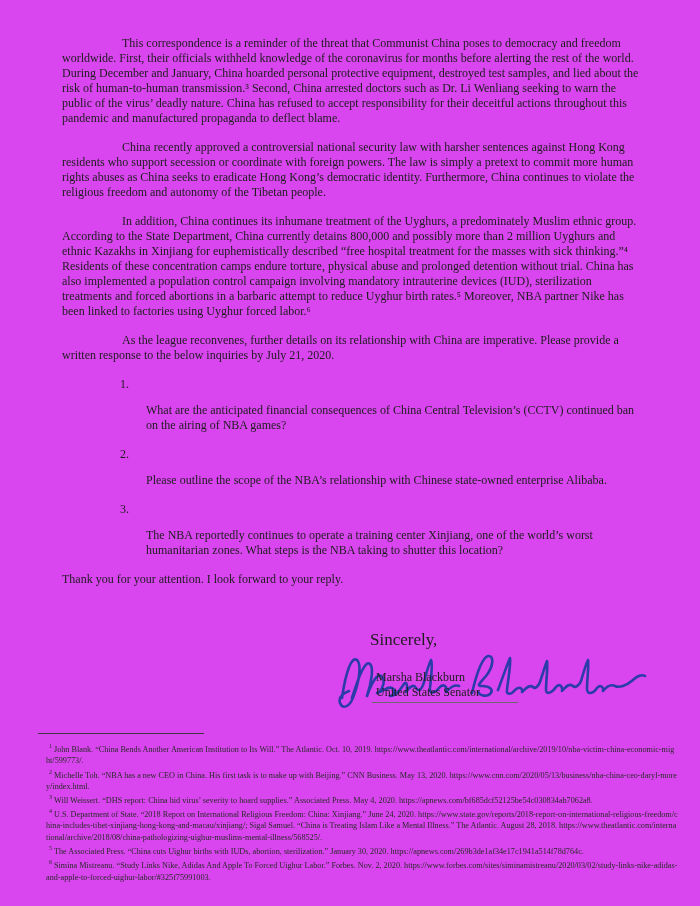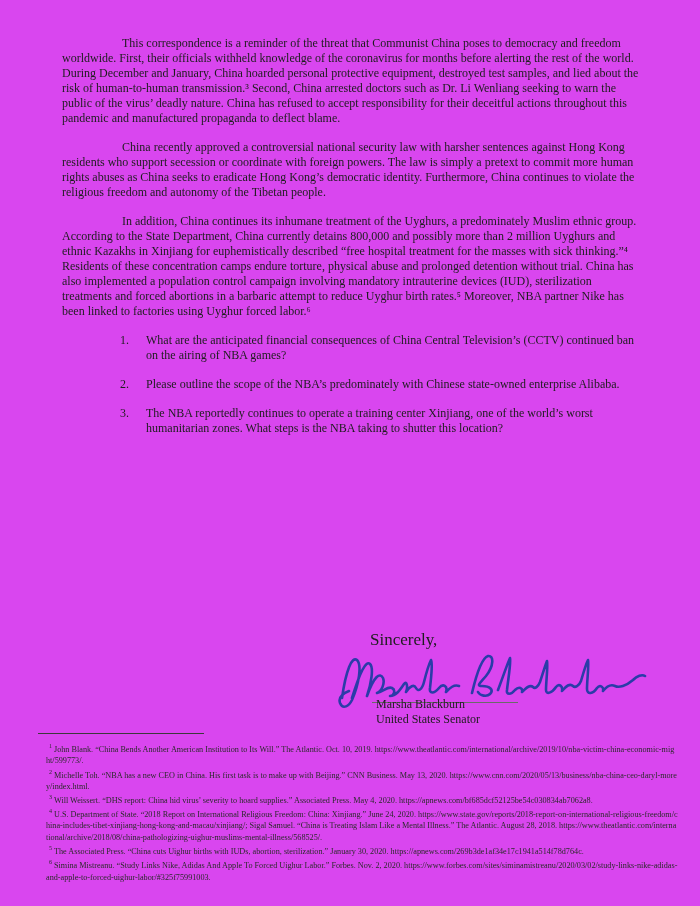--- a/index.html
+++ b/index.html
@@ -28,21 +28,21 @@
   }
   .inquiry-list { margin: 0 0 0 58px; }
   .inquiry-item {
     display: flex;
     margin: 0 0 14px 0;
   }
   .inquiry-num {
     flex: none;
     width: 26px;
   }
-  .inquiry-text { flex: 1; }
+  .inquiry-text { flex: 1; margin-top: 26px; }
   .closing-line { text-indent: 0 !important; }
 
   .valediction {
     position: absolute;
     left: 370px;
     top: 630px;
     font-size: 17px;
   }
   .sig-svg {
     position: absolute;
@@ -54,21 +54,21 @@
   .sig-underline {
     position: absolute;
     left: 372px;
     top: 702px;
     width: 146px;
     border-top: 1px solid #6a6a6a;
   }
   .sig-name-block {
     position: absolute;
     left: 376px;
-    top: 697px;
+    top: 670px;
     font-size: 12px;
     line-height: 14.5px;
   }
 
   .footnotes {
     position: absolute;
     left: 46px;
     top: 729px;
     width: 632px;
     font-size: 8.2px;
@@ -87,36 +87,38 @@
 </style>
 </head>
 <body>
 
 <div class="page">
 
   <div class="body-text">
     <p>This correspondence is a reminder of the threat that Communist China poses to democracy and freedom worldwide. First, their officials withheld knowledge of the coronavirus for months before alerting the rest of the world. During December and January, China hoarded personal protective equipment, destroyed test samples, and lied about the risk of human-to-human transmission.³ Second, China arrested doctors such as Dr. Li Wenliang seeking to warn the public of the virus’ deadly nature. China has refused to accept responsibility for their deceitful actions throughout this pandemic and manufactured propaganda to deflect blame.</p>
     <p>China recently approved a controversial national security law with harsher sentences against Hong Kong residents who support secession or coordinate with foreign powers. The law is simply a pretext to commit more human rights abuses as China seeks to eradicate Hong Kong’s democratic identity. Furthermore, China continues to violate the religious freedom and autonomy of the Tibetan people.</p>
     <p>In addition, China continues its inhumane treatment of the Uyghurs, a predominately Muslim ethnic group. According to the State Department, China currently detains 800,000 and possibly more than 2 million Uyghurs and ethnic Kazakhs in Xinjiang for euphemistically described “free hospital treatment for the masses with sick thinking.”⁴ Residents of these concentration camps endure torture, physical abuse and prolonged detention without trial. China has also implemented a population control campaign involving mandatory intrauterine devices (IUD), sterilization treatments and forced abortions in a barbaric attempt to reduce Uyghur birth rates.⁵ Moreover, NBA partner Nike has been linked to factories using Uyghur forced labor.⁶</p>
+    <p>As the league reconvenes, further details on its relationship with China are imperative. Please provide a written response to the below inquiries by July 21, 2020.</p>
 
     <div class="inquiry-list">
       <div class="inquiry-item">
         <span class="inquiry-num">1.</span>
         <span class="inquiry-text">What are the anticipated financial consequences of China Central Television’s (CCTV) continued ban on the airing of NBA games?</span>
       </div>
       <div class="inquiry-item">
         <span class="inquiry-num">2.</span>
-        <span class="inquiry-text">Please outline the scope of the NBA’s predominately with Chinese state-owned enterprise Alibaba.</span>
+        <span class="inquiry-text">Please outline the scope of the NBA’s relationship with Chinese state-owned enterprise Alibaba.</span>
       </div>
       <div class="inquiry-item">
         <span class="inquiry-num">3.</span>
         <span class="inquiry-text">The NBA reportedly continues to operate a training center Xinjiang, one of the world’s worst humanitarian zones. What steps is the NBA taking to shutter this location?</span>
       </div>
     </div>
 
+    <p class="closing-line">Thank you for your attention. I look forward to your reply.</p>
   </div>
 
   <div class="valediction">Sincerely,</div>
 
   <svg class="sig-svg" viewBox="0 0 312 72" xmlns="http://www.w3.org/2000/svg">
     <g fill="none" stroke="#2b3ca8" stroke-width="2.6" stroke-linecap="round" stroke-linejoin="round">
       <path d="M6 52 C 10 24, 16 10, 21 14 C 26 19, 23 38, 16 54 C 13 60, 7 64, 4 57 C 2 51, 8 47, 13 45
                M16 52 C 24 26, 30 14, 34 18 C 38 22, 35 38, 31 50
                C 38 30, 44 26, 47 32 C 49 37, 46 45, 41 47
                C 48 45, 52 40, 56 42 C 60 44, 58 50, 54 50

